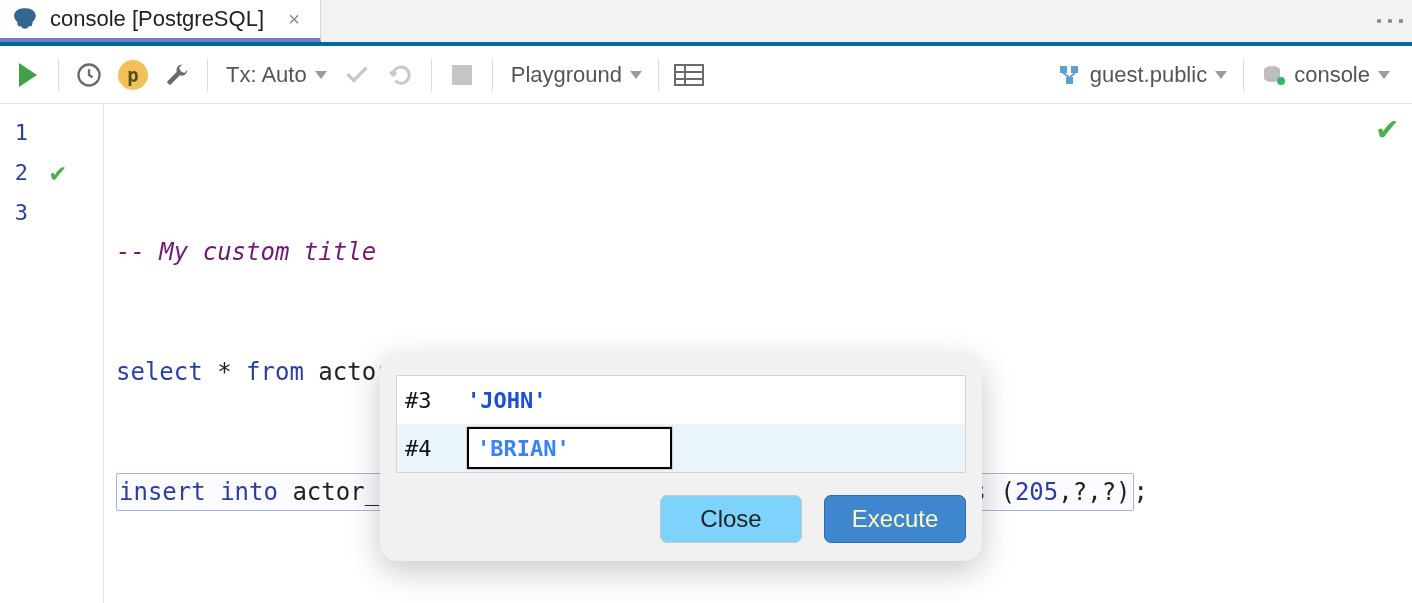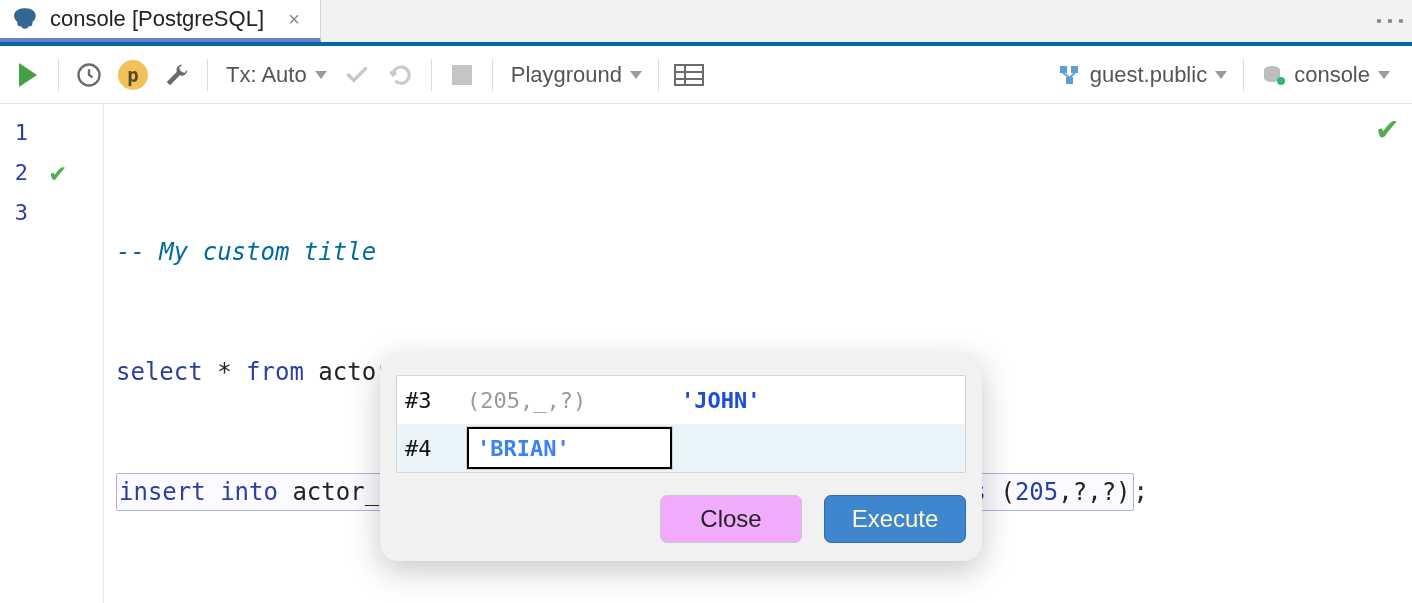--- a/index.html
+++ b/index.html
@@ -150,21 +150,21 @@
     padding-top: 8px;
     padding-left: 12px;
     font-family: "SFMono-Regular","Menlo","Consolas",monospace;
     font-size: 24px;
     line-height: 40px;
     white-space: pre;
     flex: 1;
     position: relative;
   }
   .code .row { height: 40px; }
-  .comment { color: #0369a1; font-style: italic; }
+  .comment { color: #701a75; font-style: italic; }
   .kw { color: #2a3fa0; }
   .ident { color: #222; }
   .col { color: #5e165f; }
   .num { color: #2a3fa0; }
 
   .highlighted {
     display: inline-block;
     border: 1px solid #a7b2e8;
     background: #fafaff;
     padding: 0 2px;
@@ -254,21 +254,21 @@
     font-size: 24px;
   }
   .btn {
     min-width: 142px;
     height: 48px;
     display: flex; align-items: center; justify-content: center;
     border-radius: 7px;
     cursor: pointer;
   }
   .btn-close {
-    background: #f0abfc;
+    background: #7dd3fc;
     border: 1px solid #c8c8c8;
     color: #222;
   }
   .btn-exec {
     background: #3e86ce;
     border: 1px solid #2f6db3;
     color: #fef9c3;
   }
 </style>
 </head>
@@ -389,21 +389,20 @@
     <div class="row"><span class="kw">select</span><span> * </span><span class="kw">from</span><span class="ident"> actor_1;</span></div>
     <div class="row"><span class="highlighted"><span class="kw">insert</span> <span class="kw">into</span><span class="ident"> actor_1 </span>(<span class="col">actor_id</span>, <span class="col">first_name</span>, <span class="col">last_name</span>) <span class="kw">values</span> (<span class="num">205</span>,?,?)</span><span>;</span></div>
   </div>
   <div class="editor-check">✔</div>
 
   <div class="dialog">
 
     <div class="params-table">
       <div class="params-row">
         <span class="idx">#3</span>
-        <span class="ctx">(205,_,?)</span>
         <span class="val">'JOHN'</span>
       </div>
       <div class="params-row selected">
         <span class="idx">#4</span>
         <span><input value="'BRIAN'" style=""></span>
       </div>
     </div>
 
     <div class="dlg-buttons">
       <div class="btn btn-close">

